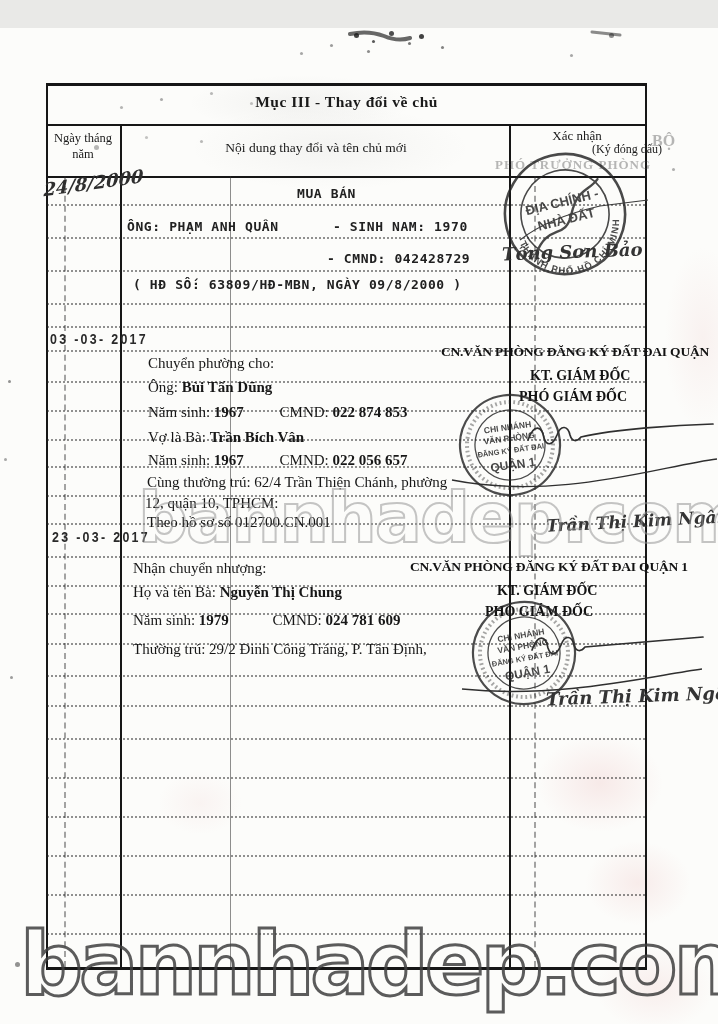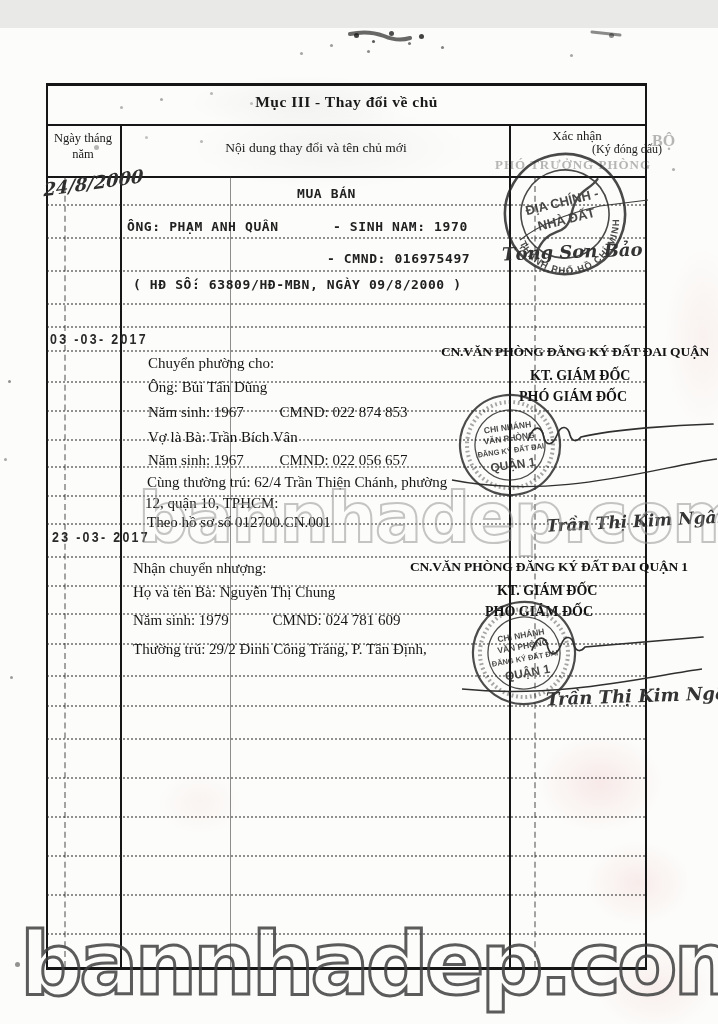--- a/index.html
+++ b/index.html
@@ -19,21 +19,21 @@
   }
   .abs{position:absolute;}
   
   .ln{position:absolute;background:#161616;}
   .ln.soft{background:rgba(50,50,50,.55);}
   .vdash{position:absolute;border-left:2px dashed rgba(40,40,40,.42);width:0;}
   .drule{position:absolute;left:47px;width:598px;height:0;border-top:2px dotted rgba(35,35,35,.5);}
   
   .mono{font-family:"DejaVu Sans Mono","Liberation Mono",monospace;font-weight:bold;font-size:13px;letter-spacing:.6px;color:#212121;white-space:nowrap;}
   .serif{font-size:15px;color:#171717;white-space:nowrap;}
-  .serif b{font-weight:normal;}
+  .serif b{font-weight:bold;}
   .office{font-weight:bold;font-size:13.5px;letter-spacing:-.2px;color:#131313;white-space:nowrap;}
   .rtitle{font-weight:bold;font-size:14px;color:#131313;white-space:nowrap;}
   .hdr{color:#1a1a1a;}
   .datestamp{font-family:"Liberation Sans","DejaVu Sans",sans-serif;font-weight:bold;font-size:13.5px;letter-spacing:2.5px;color:#2a2a2a;transform:scale(.92,1.12);transform-origin:left top;white-space:nowrap;}
   .handwrite{font-family:"DejaVu Serif",serif;font-style:italic;font-weight:bold;font-size:18px;color:#2e2e2e;transform:rotate(-8deg) skewX(-10deg);transform-origin:left top;white-space:nowrap;}
   .script{font-family:"DejaVu Serif",serif;font-style:italic;font-weight:600;color:#343434;white-space:nowrap;}
   .faint{opacity:.38;color:#444;font-weight:bold;}
   
   .wm{position:absolute;font-family:"DejaVu Sans","Liberation Sans",sans-serif;font-weight:bold;color:transparent;white-space:nowrap;line-height:1;}
   .wm-mid{left:138px;top:455px;font-size:70px;letter-spacing:-2px;-webkit-text-stroke:2px rgba(150,150,150,.55);z-index:30;}
@@ -113,21 +113,21 @@
   <div class="abs hdr" style="left:509px;top:100px;width:136px;text-align:center;font-size:13px;">Xác nhận</div>
   <div class="abs hdr" style="left:509px;top:114px;width:136px;text-align:right;font-size:12px;padding-left:17px;">(Ký đóng dấu)</div>
   <div class="abs faint" style="left:652px;top:104px;font-size:16px;">BỘ</div>
   <div class="abs faint" style="left:495px;top:129px;font-size:13px;letter-spacing:1px;">PHÓ TRƯỞNG PHÒNG</div>
 
   <div class="abs handwrite" style="left:44px;top:151px;">24/8/2000</div>
 
   <div class="abs mono" style="left:263px;top:158px;padding-left:34px;">MUA BÁN</div>
   <div class="abs mono" style="left:127px;top:191px;">ÔNG: PHẠM ANH QUÂN</div>
   <div class="abs mono" style="left:333px;top:191px;">- SINH NAM: 1970</div>
-  <div class="abs mono" style="left:327px;top:223px;">- CMND: 016975497</div>
+  <div class="abs mono" style="left:327px;top:223px;">- CMND: 042428729</div>
   <div class="abs mono" style="left:133px;top:249px;">( HĐ SỐ: 63809/HĐ-MBN, NGÀY 09/8/2000 )</div>
 
   <svg class="stampsvg" style="left:495px;top:116px;transform:rotate(-14deg);" width="140" height="140" viewBox="-70 -70 140 140">
     <circle cx="0" cy="0" r="60" fill="none" stroke="#232323" stroke-width="2.6"></circle>
     <circle cx="0" cy="0" r="44" fill="none" stroke="#232323" stroke-width="1.6"></circle>
     <path id="ring1" d="M -52,8 A 52 52 0 0 0 52,8" fill="none"></path>
     <text font-size="9.5" letter-spacing="1.2"><textPath href="#ring1" startOffset="50%" text-anchor="middle">THÀNH PHỐ HỒ CHÍ MINH</textPath></text>
     <text x="0" y="-8" text-anchor="middle" font-size="13">ĐỊA CHÍNH -</text>
     <text x="0" y="10" text-anchor="middle" font-size="13">NHÀ ĐẤT</text>
     <path d="M-38,32 C-18,4 -6,26 6,2 S28,-16 40,-26" fill="none" stroke="#232323" stroke-width="2.4" stroke-linecap="round"></path>

